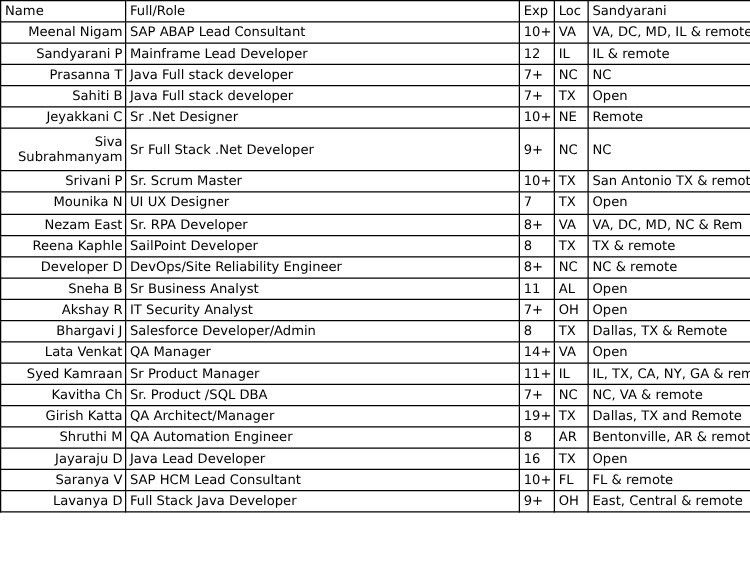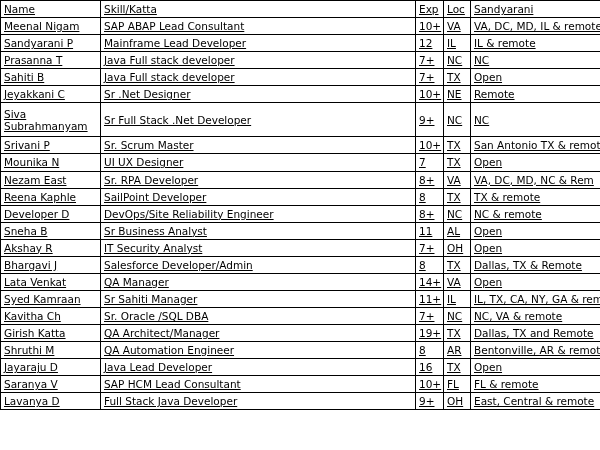--- a/index.html
+++ b/index.html
@@ -35,47 +35,47 @@
     vertical-align: middle;
     font-weight: normal;
     white-space: nowrap;
     overflow: hidden;
     height: 15px;
     box-sizing: border-box;
   }
   #candidate-table td.name-cell {
     white-space: normal;
     word-break: break-word;
+    text-align: right;
   }
   #candidate-table tr.tall-row td {
     height: 34px;
   }
   .table-wrap {
     width: 600px;
     height: 450px;
     overflow: hidden;
-    text-decoration: underline;
   }
 </style>
 </head>
 <body>
 
 <div class="table-wrap">
   <table id="candidate-table">
     <colgroup>
       <col class="c-name">
         <col class="c-skill">
         <col class="c-exp">
         <col class="c-loc">
         <col class="c-reloc">
     </colgroup>
     <thead>
       <tr>
         <th>Name</th>
-        <th>Skill/Katta</th>
+        <th>Full/Role</th>
         <th>Exp</th>
         <th>Loc</th>
         <th>Sandyarani</th>
       </tr>
     </thead>
     <tbody id="table-body">
         <tr>
           <td class="name-cell">Meenal Nigam</td>
           <td>SAP ABAP Lead Consultant</td>
           <td>10+</td>
@@ -175,28 +175,28 @@
         </tr>
         <tr>
           <td class="name-cell">Lata Venkat</td>
           <td>QA Manager</td>
           <td>14+</td>
           <td>VA</td>
           <td>Open</td>
         </tr>
         <tr>
           <td class="name-cell">Syed Kamraan</td>
-          <td>Sr Sahiti Manager</td>
+          <td>Sr Product Manager</td>
           <td>11+</td>
           <td>IL</td>
           <td>IL, TX, CA, NY, GA &amp; rem</td>
         </tr>
         <tr>
           <td class="name-cell">Kavitha Ch</td>
-          <td>Sr. Oracle /SQL DBA</td>
+          <td>Sr. Product /SQL DBA</td>
           <td>7+</td>
           <td>NC</td>
           <td>NC, VA &amp; remote</td>
         </tr>
         <tr>
           <td class="name-cell">Girish Katta</td>
           <td>QA Architect/Manager</td>
           <td>19+</td>
           <td>TX</td>
           <td>Dallas, TX and Remote</td>

